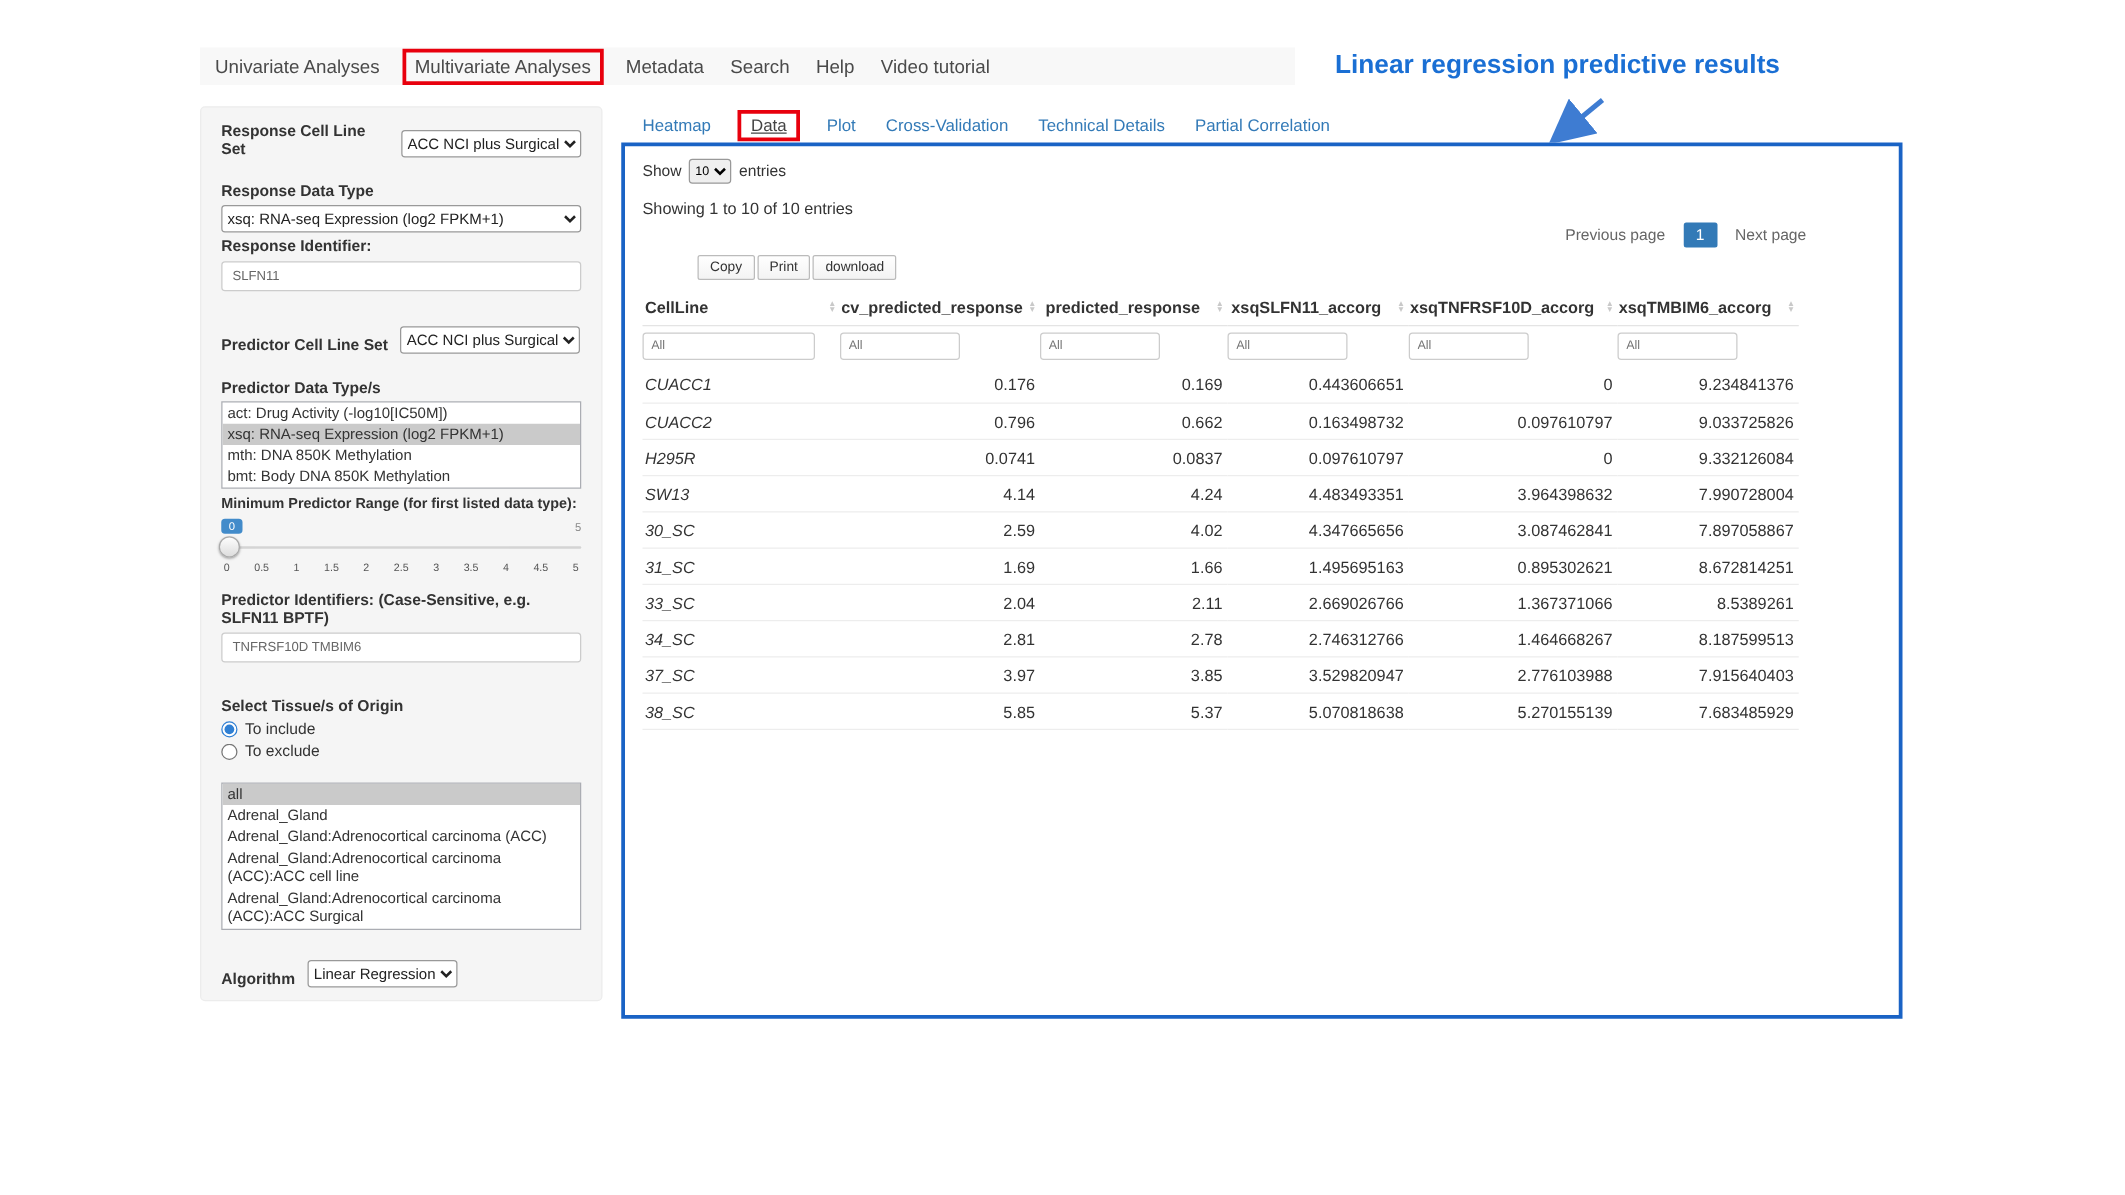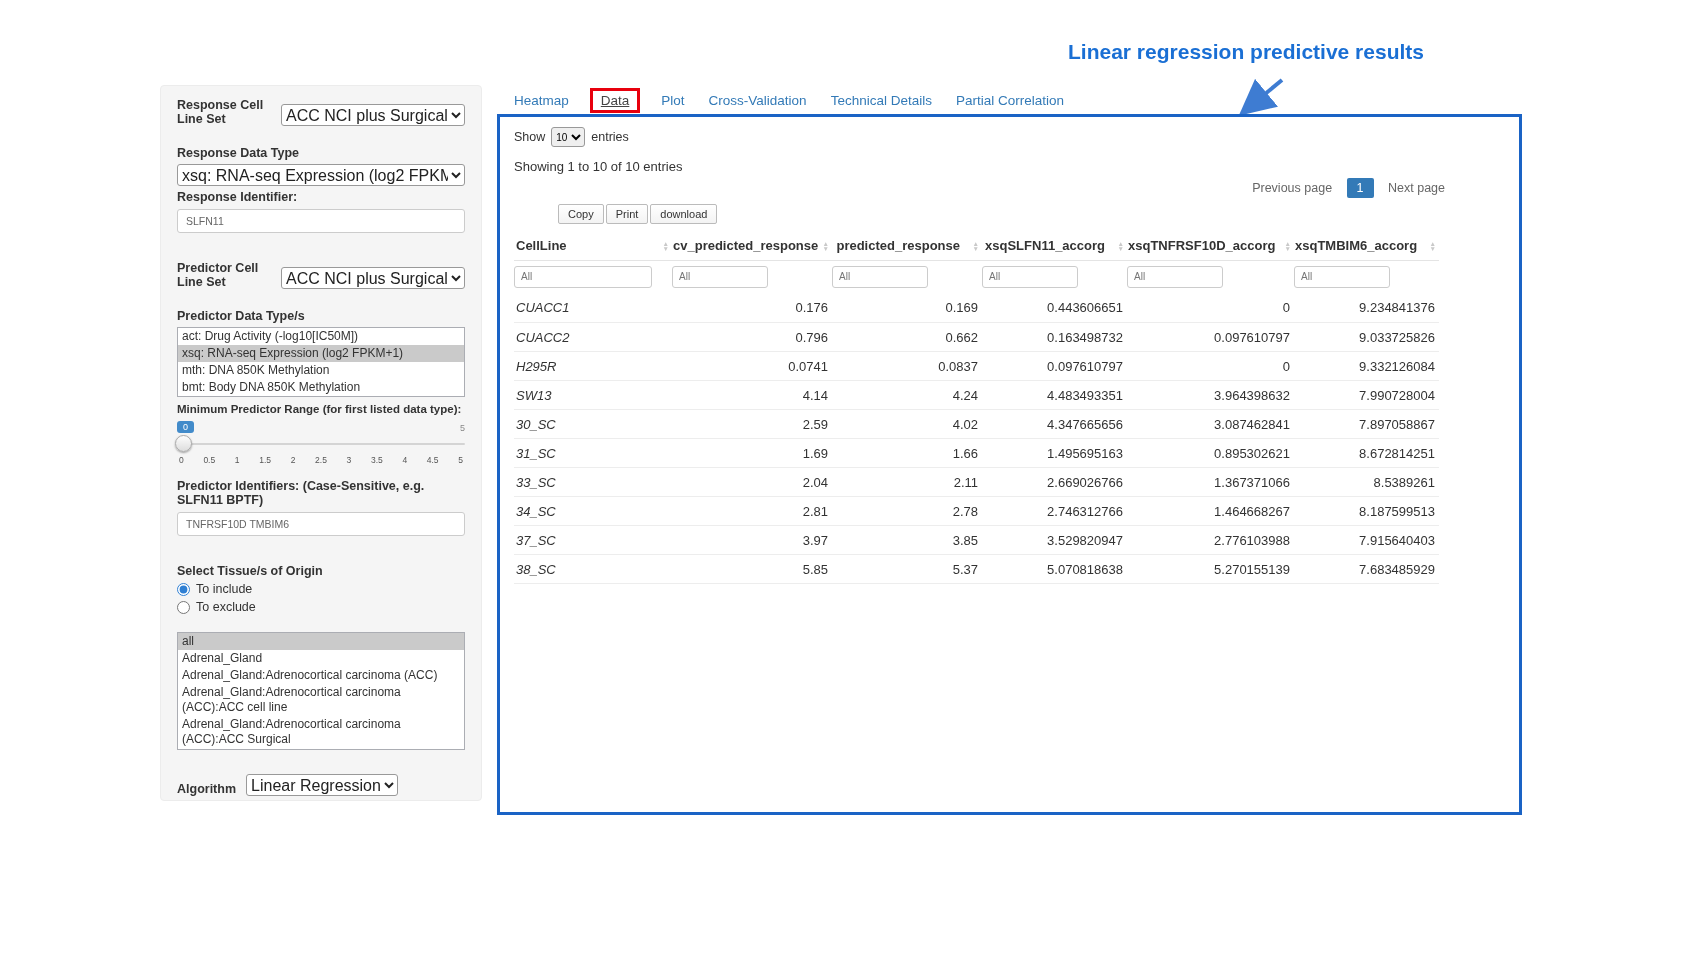--- a/index.html
+++ b/index.html
@@ -24,21 +24,21 @@
   .annotation-title{position:absolute;left:1068px;top:40px;width:430px;font-size:21px;
     font-weight:bold;color:var(--annotation-blue);}
   .annotation-arrow{position:absolute;left:1236px;top:76px;}
 
   
   .sidebar{position:absolute;left:160px;top:85px;width:322px;height:716px;background:#f5f5f5;
     border:1px solid #ececec;border-radius:4px;padding:12px 16px;font-size:12.5px;}
   .lbl{font-weight:bold;}
   .blk{display:block;}
   .inline{display:flex;align-items:flex-end;gap:10px;}
-  .sel{font-size:16px;height:22px;border:1px solid #999;border-radius:3px;background:#fff;color:#222;font-family:inherit;}
+  .sel{font-size:12px;height:22px;border:1px solid #999;border-radius:3px;background:#fff;color:#222;font-family:inherit;}
   .full{width:100%;margin-top:4px;}
   .txtin{width:100%;height:24px;border:1px solid #ccc;border-radius:3px;padding:2px 8px;
     font-size:10.5px;color:#666;margin-top:5px;background:#fff;font-family:inherit;}
   .listbox{background:#fff;border:1px solid #abadb3;margin-top:4px;overflow-y:auto;font-size:12px;}
   .listopt{padding:1px 4px;line-height:15px;cursor:default;}
   .listopt.selected{background:#cacaca;}
   .h70{height:70px}.h120{height:118px}
   .mt4{margin-top:4px}.mt6{margin-top:6px}
   .mt18{margin-top:18px}.mt20{margin-top:20px}.mt24{margin-top:24px}.mt28{margin-top:28px}
   .small-lbl{font-size:11.5px;}
@@ -93,20 +93,28 @@
   .filter-row td:first-child .filter-input{width:138px;}
   tbody td{height:29px;border-bottom:1px solid #ededed;}
   td.txt{text-align:left;padding-left:2px;font-style:italic;}
   td.num{text-align:right;padding-right:4px;}
 </style>
 </head>
 <body>
 
 <div class="page">
 
+  <nav class="navbar">
+      <span class="nav-item">Univariate Analyses</span>
+      <span class="nav-item red-box">Multivariate Analyses</span>
+      <span class="nav-item">Metadata</span>
+      <span class="nav-item">Search</span>
+      <span class="nav-item">Help</span>
+      <span class="nav-item">Video tutorial</span>
+    </nav>
 
   <div class="annotation-title">Linear regression predictive results</div>
   <svg class="annotation-arrow" width="54" height="42" viewBox="0 0 54 42">
     <defs>
       <marker id="ah" markerWidth="9" markerHeight="9" refX="6" refY="4.5" orient="auto">
         <path d="M0,0 L9,4.5 L0,9 Z" fill="var(--arrow-blue, #3e7cd2)"></path>
       </marker>
     </defs>
     <line x1="46" y1="4" x2="12" y2="32" stroke="var(--arrow-blue, #3e7cd2)" stroke-width="4" marker-end="url(#ah)"></line>
   </svg>

